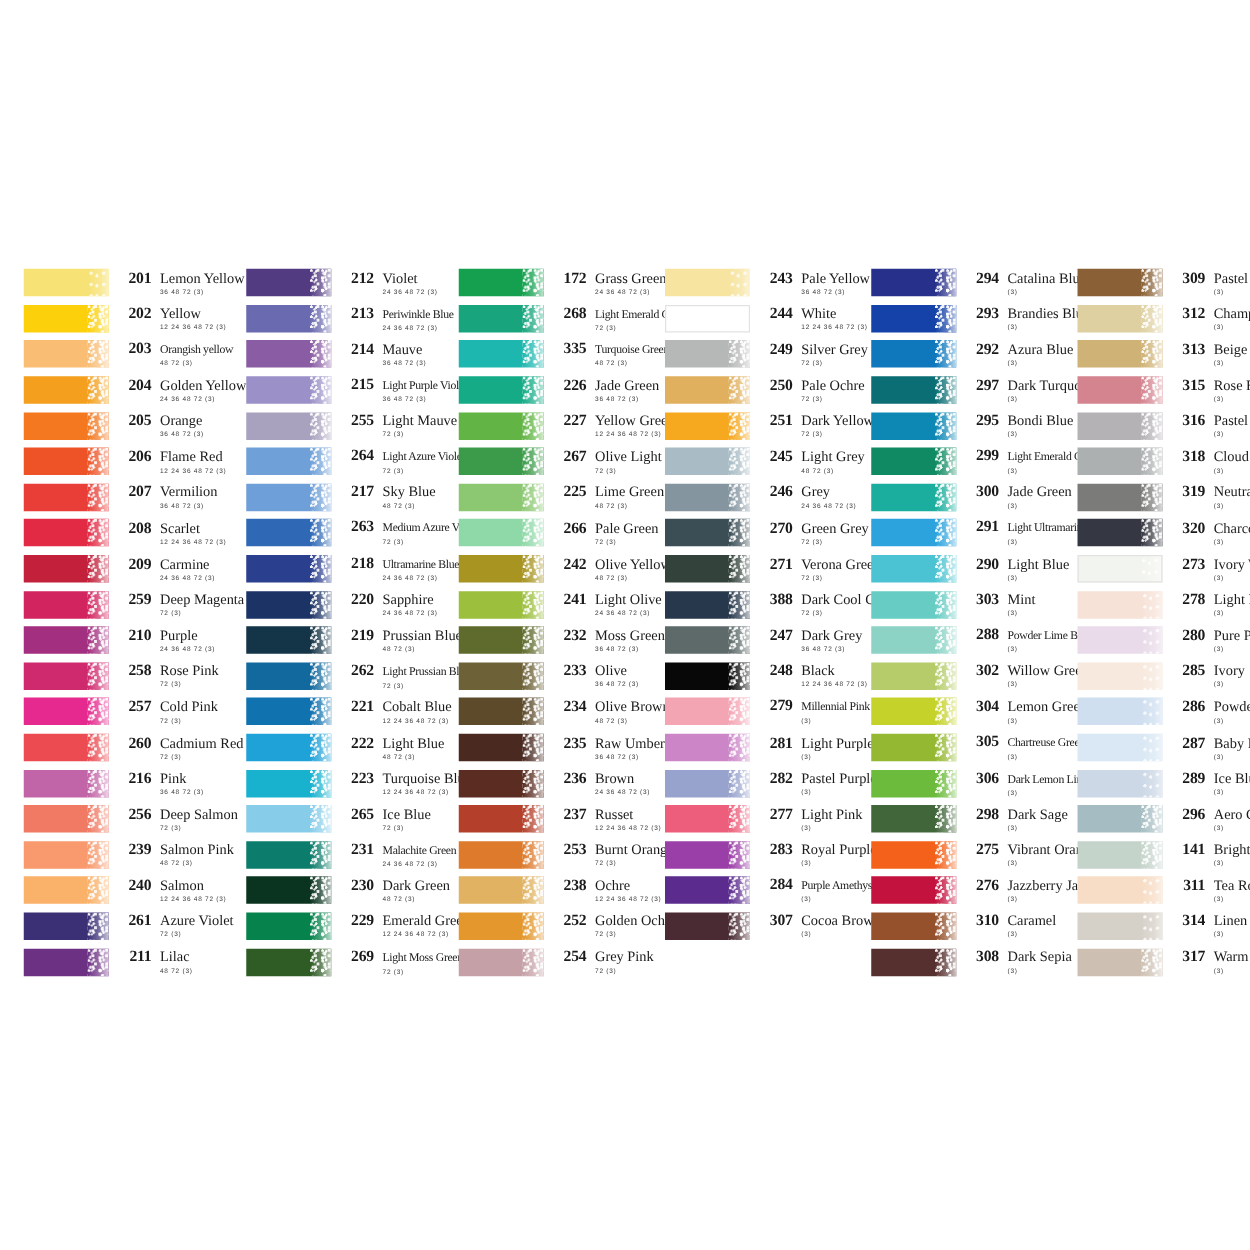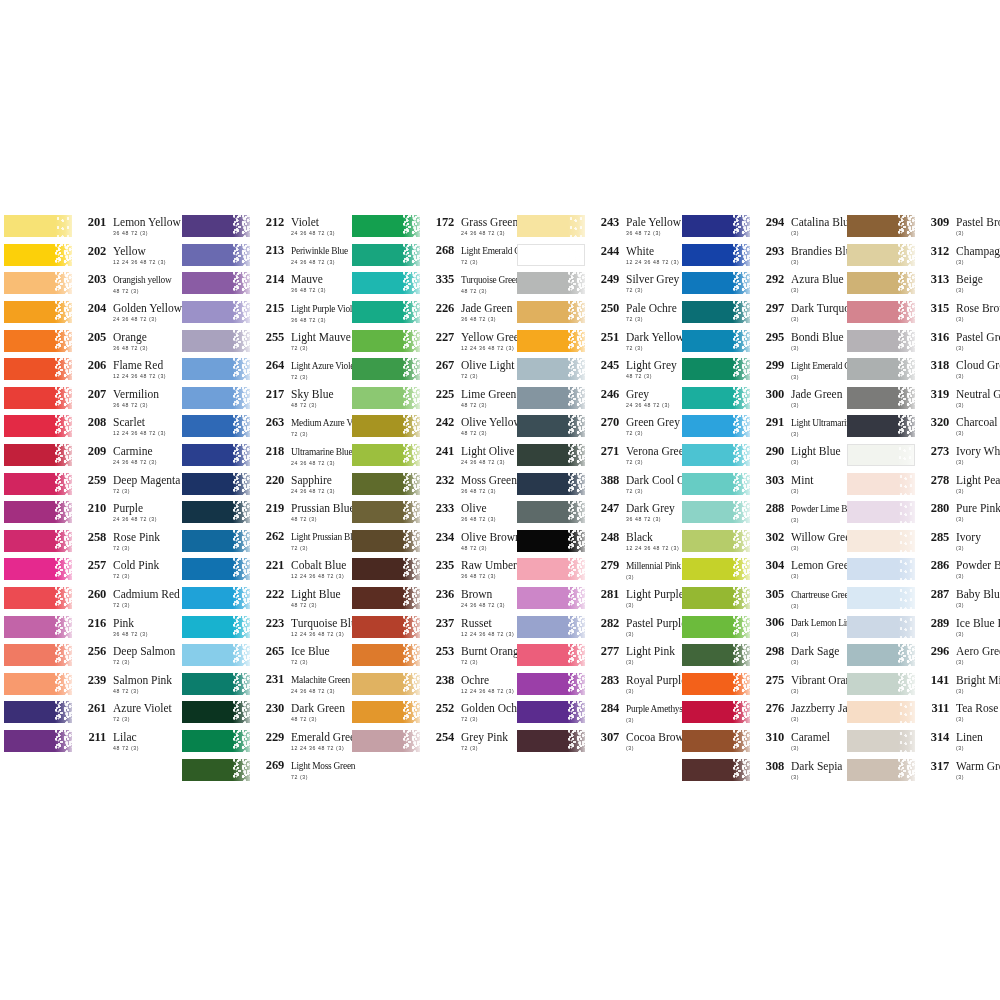--- a/index.html
+++ b/index.html
@@ -31,21 +31,21 @@
     flex-direction: row;
     align-items: flex-start;
   }
 
   .color-column {
     display: flex;
     flex-direction: column;
   }
 
   
-  .color-column.c0 { width: 185px; padding-left: 4px; }
+  .color-column.c0 { width: 185px; padding-left: 19px; }
   .color-column.c1 { width: 170px; padding-left: 0px; }
   .color-column.c2 { width: 165px; padding-left: 0px; }
   .color-column.c3 { width: 165px; padding-left: 0px; }
   .color-column.c4 { width: 165px; padding-left: 0px; }
   .color-column.c5 { width: 165px; padding-left: 0px; }
 
   .swatch-row {
     display: flex;
     flex-direction: row;
     align-items: center;
@@ -314,20 +314,30 @@
           <div class="swatch" title="Salmon Pink" style="background: rgb(248, 154, 110);"></div>
           <div class="row-label">
             <div class="code">239</div>
             <div class="name-block">
               <div class="cname">Salmon Pink</div>
               <div class="sizes">48 72 (3)</div>
             </div>
           </div>
         </div>
         <div class="swatch-row">
+          <div class="swatch" title="Salmon" style="background: rgb(250, 177, 105);"></div>
+          <div class="row-label">
+            <div class="code">240</div>
+            <div class="name-block">
+              <div class="cname">Salmon</div>
+              <div class="sizes">12 24 36 48 72 (3)</div>
+            </div>
+          </div>
+        </div>
+        <div class="swatch-row">
           <div class="swatch" title="Azure Violet" style="background: rgb(59, 47, 118);"></div>
           <div class="row-label">
             <div class="code">261</div>
             <div class="name-block">
               <div class="cname">Azure Violet</div>
               <div class="sizes">72 (3)</div>
             </div>
           </div>
         </div>
         <div class="swatch-row">
@@ -604,20 +614,30 @@
             </div>
           </div>
         </div>
         <div class="swatch-row">
           <div class="swatch" title="Lime Green" style="background: rgb(140, 200, 114);"></div>
           <div class="row-label">
             <div class="code">225</div>
             <div class="name-block">
               <div class="cname">Lime Green</div>
               <div class="sizes">48 72 (3)</div>
+            </div>
+          </div>
+        </div>
+        <div class="swatch-row">
+          <div class="swatch" title="Pale Green" style="background: rgb(143, 216, 168);"></div>
+          <div class="row-label">
+            <div class="code">266</div>
+            <div class="name-block">
+              <div class="cname">Pale Green</div>
+              <div class="sizes">72 (3)</div>
             </div>
           </div>
         </div>
         <div class="swatch-row">
           <div class="swatch" title="Olive Yellow" style="background: rgb(167, 148, 33);"></div>
           <div class="row-label">
             <div class="code">242</div>
             <div class="name-block">
               <div class="cname">Olive Yellow</div>
               <div class="sizes">48 72 (3)</div>

